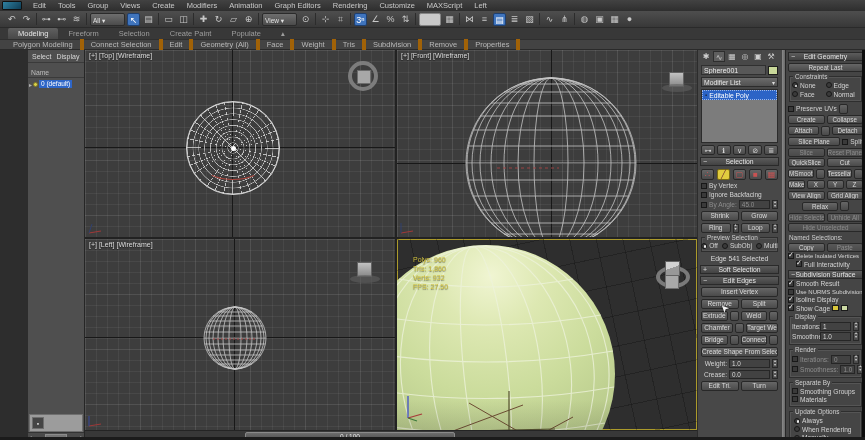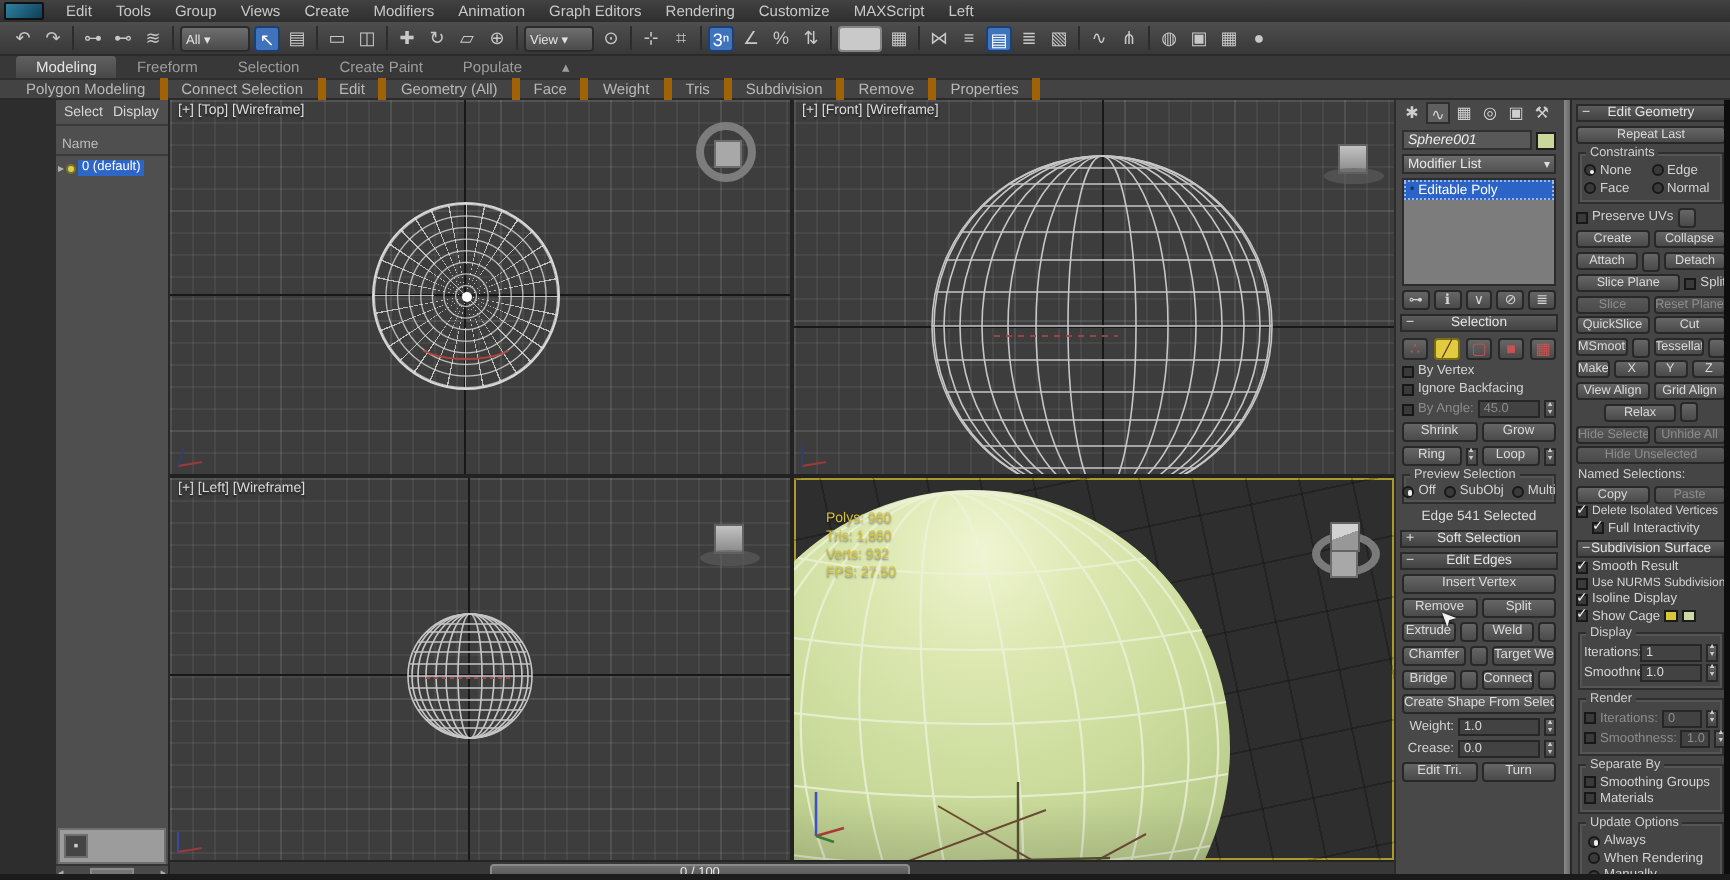--- a/index.html
+++ b/index.html
@@ -86,21 +86,21 @@
   .cpscroll { position:absolute; right:0; top:0; width:3px; height:100%; background:linear-gradient(to right,#8a8a8a,#696969); }
   .cpinner { position:absolute; left:0; top:0; right:4px; bottom:0; }
   .cptabs { display:flex; gap:1px; padding:1px 2px; }
   .cptab { width:12px; height:11px; text-align:center; line-height:11px; font-size:8px; color:#cfcfcf; }
   .cptab.active { background:#5f5f5f; border:1px solid #2e2e2e; }
   .row { display:flex; gap:2px; margin:2px 3px; align-items:center; }
   .b { background:linear-gradient(#666,#4a4a4a); border:1px solid #282828; border-radius:2px; color:#dadada; font-size:6.6px; height:10px; line-height:8px; text-align:center; white-space:nowrap; overflow:hidden; }
   .row .b { flex:1; }
   .b.dis { color:#8d8d8d; background:linear-gradient(#585858,#4a4a4a); }
   .mini { width:9px; height:10px; background:linear-gradient(#666,#4a4a4a); border:1px solid #282828; border-radius:2px; flex:none; }
-  .namefield { flex:1; min-width:0; height:10px; background:#585858; border:1px solid #303030; color:#ececec; font-size:7px; padding:0 2px; font-family:inherit;font-style:italic; }
+  .namefield { flex:1; min-width:0; height:10px; background:#585858; border:1px solid #303030; color:#ececec; font-size:7px; padding:0 2px; font-family:inherit; }
   .swatch { width:10px; height:9px; background:#c9d89a; border:1px solid #1d1d1d; flex:none; }
   .ddl { flex:1; height:10px; background:linear-gradient(#6c6c6c,#515151); border:1px solid #2c2c2c; color:#e8e8e8; display:flex; justify-content:space-between; align-items:center; padding:0 2px; font-size:6.8px; }
   .dda::after { content:"▾"; font-size:6px; color:#ddd; }
   .stack { margin:1px 3px; height:54px; background:#7c7c7c; border:1px solid #2c2c2c; }
   .stackrow { height:10px; background:#2b63c6; color:#fff; display:flex; align-items:center; gap:2px; padding:0 2px; font-size:6.8px; border:1px dotted #9db8e8; }
   .sicon { font-size:6px; color:#1a2b4a; }
   .sticon { width:12px; height:10px; font-size:7px; line-height:9px; text-align:center; color:#d5d5d5; flex:1; }
   .rtitle { margin:2px 2px 1px; height:9px; background:linear-gradient(#5c5c5c,#424242); border:1px solid #2a2a2a; color:#e4e4e4; font-size:6.8px; line-height:8px; text-align:center; position:relative; }
   .rtitle i { position:absolute; left:2px; top:0; font-style:normal; font-size:7px; color:#ddd; }
   .rtitle i::after { content:"−"; }

